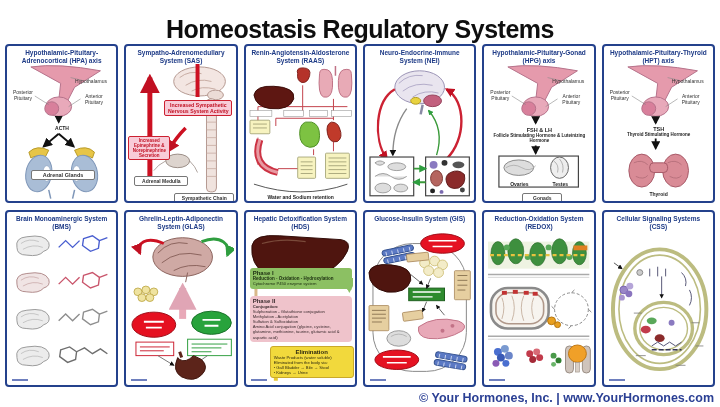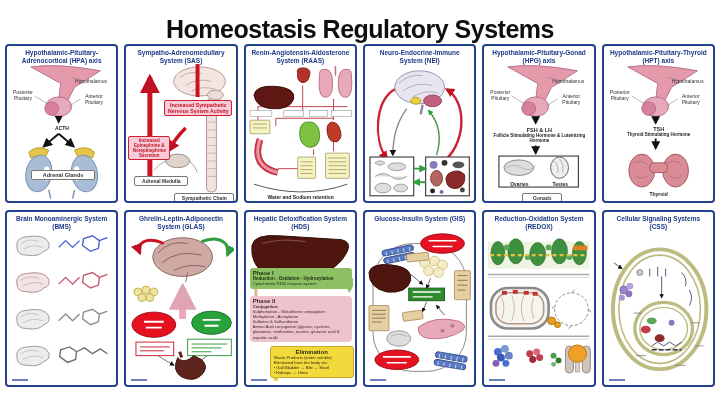--- a/index.html
+++ b/index.html
@@ -518,13 +518,14 @@
           <g stroke="#777" stroke-width="0.8">
             <path d="M28,86 h8 M86,96 h8 M30,130 h10 M70,140 h10 M90,120 h8"></path>
           </g>
         </svg>
         <div class="wm"></div>
       </div>
     </section>
 
   </div>
 
+  <div id="footer">© Your Hormones, Inc.  |  www.YourHormones.com</div>
 </div>
 
 </body></html>

